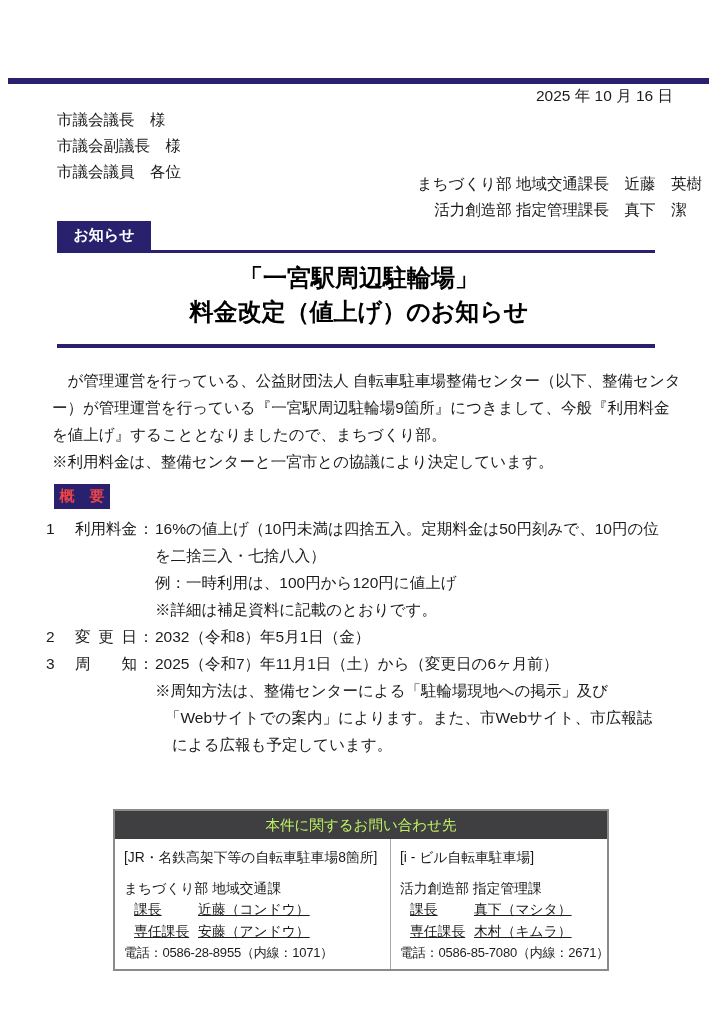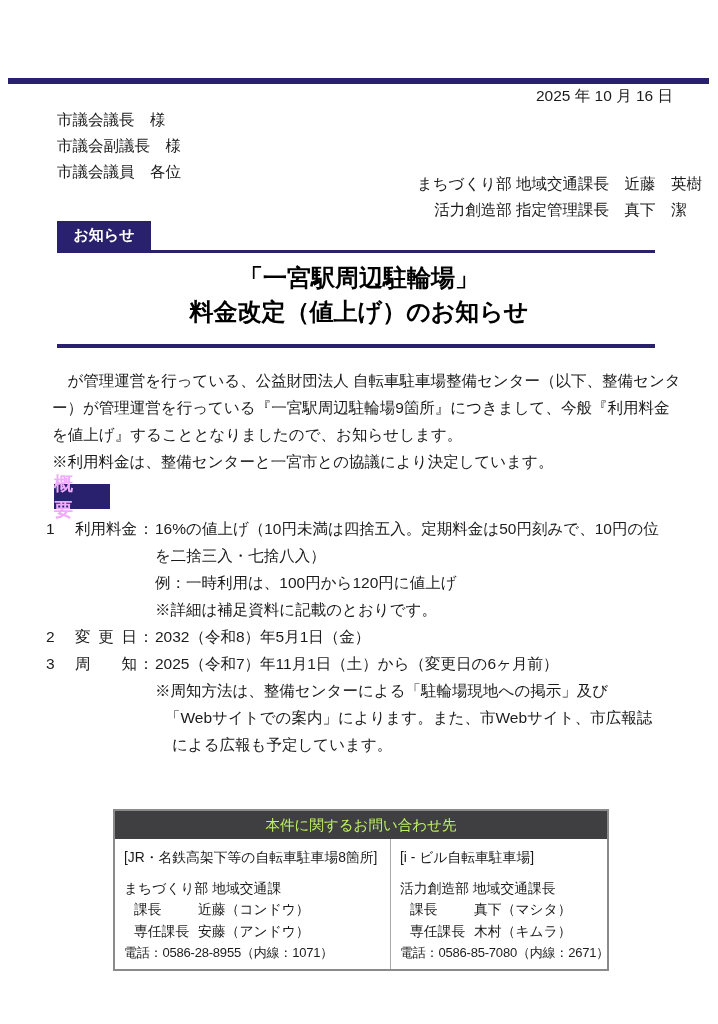--- a/index.html
+++ b/index.html
@@ -27,21 +27,21 @@
   .title{
     position:absolute;left:0;top:261px;width:718px;text-align:center;
     font-size:24px;font-weight:bold;line-height:34px;color:#000;
   }
   .title-rule{position:absolute;left:57px;top:344px;width:598px;height:4px;background:#2a216e;}
   
   .bodytext{position:absolute;left:52px;top:367px;width:618px;line-height:27px;}
   
   .summary-badge{
     position:absolute;left:54px;top:484px;width:56px;height:25px;background:#2a216e;
-    color:#f0abfc;font-weight:bold;font-size:19px;display:flex;align-items:center;justify-content:center;
+    color:#ef4444;font-weight:bold;font-size:15px;display:flex;align-items:center;justify-content:center;
   }
   
   .items{position:absolute;left:46px;top:515px;width:640px;}
   .item{display:flex;align-items:flex-start;line-height:27px;}
   .item + .item{margin-top:0;}
   .item-num{width:29px;flex:0 0 29px;}
   .item-label{
     width:62px;flex:0 0 62px;display:inline-block;
     text-align:justify;text-align-last:justify;
   }
@@ -58,21 +58,21 @@
   }
   .contact-header{
     background:#3f3f41;color:#bef264;height:28px;display:flex;
     align-items:center;justify-content:center;font-size:14.5px;
   }
   .contact-cols{display:flex;}
   .contact-col{padding:8px 6px 5px 9px;line-height:21.5px;}
   .contact-col.left{width:260px;flex:0 0 260px;}
   .contact-col.right{flex:1;border-left:1px solid #a9a9a9;}
   .facility{margin-bottom:9px;}
-  .staff-row{padding-left:10px;display:flex;}
+  .staff-row{padding-left:10px;display:flex;text-decoration:underline;}
   .staff-role{width:64px;flex:0 0 64px;}
   .phone{font-size:13px;letter-spacing:-0.2px;white-space:nowrap;}
 </style>
 </head>
 <body>
 
 <div id="page">
 
   <div class="topbar"></div>
 
@@ -96,21 +96,21 @@
 
   <div class="title">
     <div>「一宮駅周辺駐輪場」</div>
     <div>料金改定（値上げ）のお知らせ</div>
   </div>
   <div class="title-rule"></div>
 
   <div class="bodytext">
     <div class="pre">　が管理運営を行っている、公益財団法人 自転車駐車場整備センター（以下、整備センタ</div>
     <div class="pre">ー）が管理運営を行っている『一宮駅周辺駐輪場9箇所』につきまして、今般『利用料金</div>
-    <div class="pre">を値上げ』することとなりましたので、お知らせします。</div>
+    <div class="pre">を値上げ』することとなりましたので、まちづくり部。</div>
     <div class="pre">※利用料金は、整備センターと一宮市との協議により決定しています。</div>
   </div>
 
   <div class="summary-badge">
     <span>概　要</span>
   </div>
 
   <div class="items">
 
     <div class="item item1">
@@ -163,21 +163,21 @@
         </div>
         <div class="staff-row">
           <span class="staff-role">専任課長</span>
           <span>安藤（アンドウ）</span>
         </div>
         <div class="phone">電話：0586-28-8955（内線：1071）</div>
       </div>
 
       <div class="contact-col right">
         <div class="facility">[i - ビル自転車駐車場]</div>
-        <div>活力創造部 地域交通課長</div>
+        <div>活力創造部 指定管理課</div>
         <div class="staff-row">
           <span class="staff-role">課長</span>
           <span>真下（マシタ）</span>
         </div>
         <div class="staff-row">
           <span class="staff-role">専任課長</span>
           <span>木村（キムラ）</span>
         </div>
         <div class="phone">電話：0586-85-7080（内線：2671）</div>
       </div>

